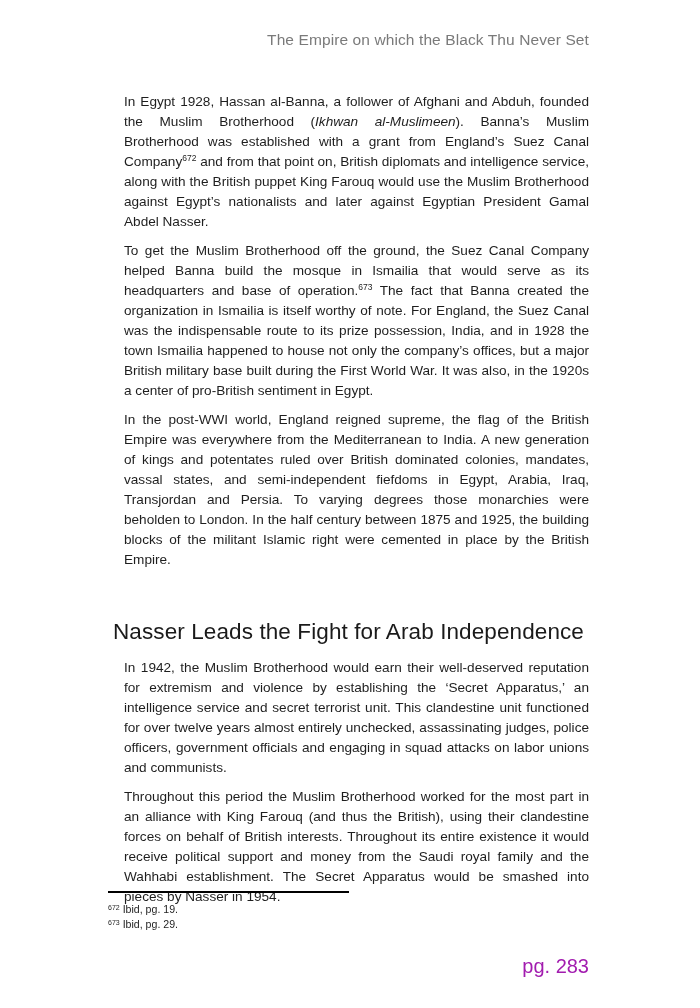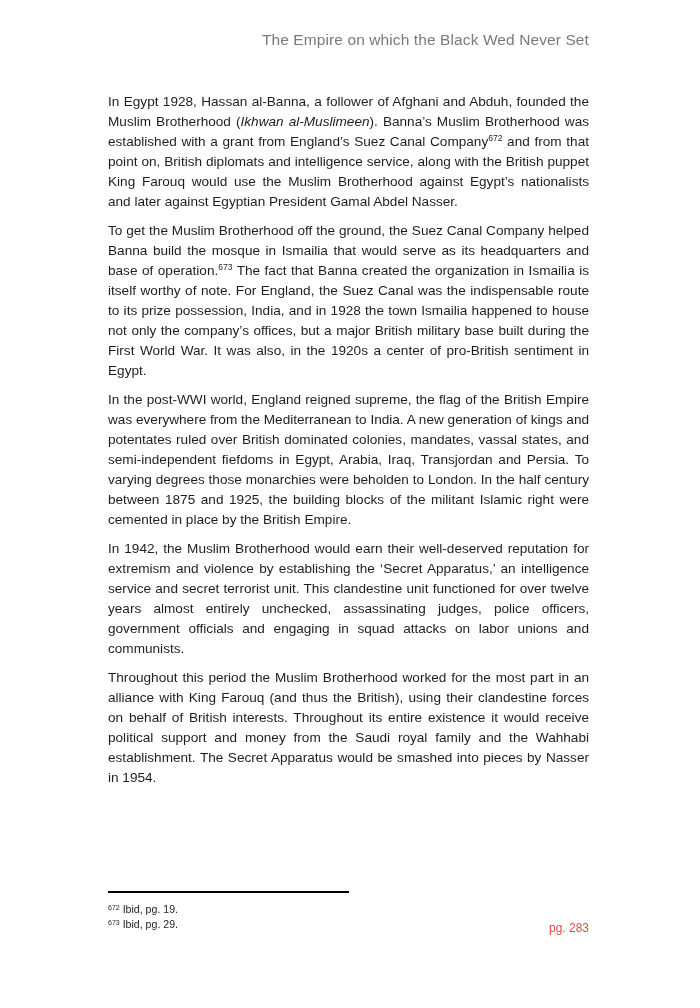--- a/index.html
+++ b/index.html
@@ -10,63 +10,64 @@
   }
   .running-header {
     position: absolute; top: 31px; right: 111px;
     font-size: 15.5px; color: #7a7a7a; letter-spacing: 0.1px;
     white-space: nowrap;
   }
   .content {
     position: absolute; left: 108px; top: 92px; width: 481px;
   }
   p.body {
-    margin: 0 0 9px 0;
+    margin: 0 0 9px 16px;
     font-size: 13.6px; line-height: 20px;
     text-align: justify;
   }
   p.body em { font-style: italic; }
   sup.fn { font-size: 8.5px; vertical-align: 5px; line-height: 0; }
   h2.section {
     margin: 47px 0 11px 0;
     font-size: 22.5px; font-weight: normal; text-align: center;
     color: #1a1a1a; line-height: 30px; letter-spacing: 0.1px;
   }
   .fn-rule {
     position: absolute; left: 108px; top: 891px; width: 241px; height: 2px;
     background: #000000;
   }
   .footnotes {
     position: absolute; left: 108px; top: 902px;
     font-size: 10.6px; line-height: 15px; color: #1e1e1e;
   }
   .footnotes sup { font-size: 7px; vertical-align: 3px; line-height: 0; }
   .page-number {
-    position: absolute; top: 921px; right: 111px;
-    font-size: 12px; color: #ef4444;
+    position: absolute; top: 955px; right: 111px;
+    font-size: 20px; color: #a21caf;
   }
 </style>
 </head>
 <body>
 
-<div class="running-header">The Empire on which the Black Wed Never Set</div>
+<div class="running-header">The Empire on which the Black Thu Never Set</div>
 
 <div class="content">
   <p class="body">
     <span>In Egypt 1928, Hassan al-Banna, a follower of Afghani and Abduh, founded the Muslim Brotherhood (</span><em>Ikhwan al-Muslimeen</em><span>). Banna’s Muslim Brotherhood was established with a grant from England’s Suez Canal Company</span><sup class="fn">672</sup><span> and from that point on, British diplomats and intelligence service, along with the British puppet King Farouq would use the Muslim Brotherhood against Egypt’s nationalists and later against Egyptian President Gamal Abdel Nasser.</span>
   </p>
 
   <p class="body">
     <span>To get the Muslim Brotherhood off the ground, the Suez Canal Company helped Banna build the mosque in Ismailia that would serve as its headquarters and base of operation.</span><sup class="fn">673</sup><span> The fact that Banna created the organization in Ismailia is itself worthy of note. For England, the Suez Canal was the indispensable route to its prize possession, India, and in 1928 the town Ismailia happened to house not only the company’s offices, but a major British military base built during the First World War. It was also, in the 1920s a center of pro-British sentiment in Egypt.</span>
   </p>
 
   <p class="body">
     <span>In the post-WWI world, England reigned supreme, the flag of the British Empire was everywhere from the Mediterranean to India. A new generation of kings and potentates ruled over British dominated colonies, mandates, vassal states, and semi-independent fiefdoms in Egypt, Arabia, Iraq, Transjordan and Persia. To varying degrees those monarchies were beholden to London. In the half century between 1875 and 1925, the building blocks of the militant Islamic right were cemented in place by the British Empire.</span>
   </p>
 
+  <h2 class="section">Nasser Leads the Fight for Arab Independence</h2>
 
   <p class="body">
     <span>In 1942, the Muslim Brotherhood would earn their well-deserved reputation for extremism and violence by establishing the ‘Secret Apparatus,’ an intelligence service and secret terrorist unit. This clandestine unit functioned for over twelve years almost entirely unchecked, assassinating judges, police officers, government officials and engaging in squad attacks on labor unions and communists.</span>
   </p>
 
   <p class="body">
     <span>Throughout this period the Muslim Brotherhood worked for the most part in an alliance with King Farouq (and thus the British), using their clandestine forces on behalf of British interests. Throughout its entire existence it would receive political support and money from the Saudi royal family and the Wahhabi establishment. The Secret Apparatus would be smashed into pieces by Nasser in 1954.</span>
   </p>
 </div>
 

